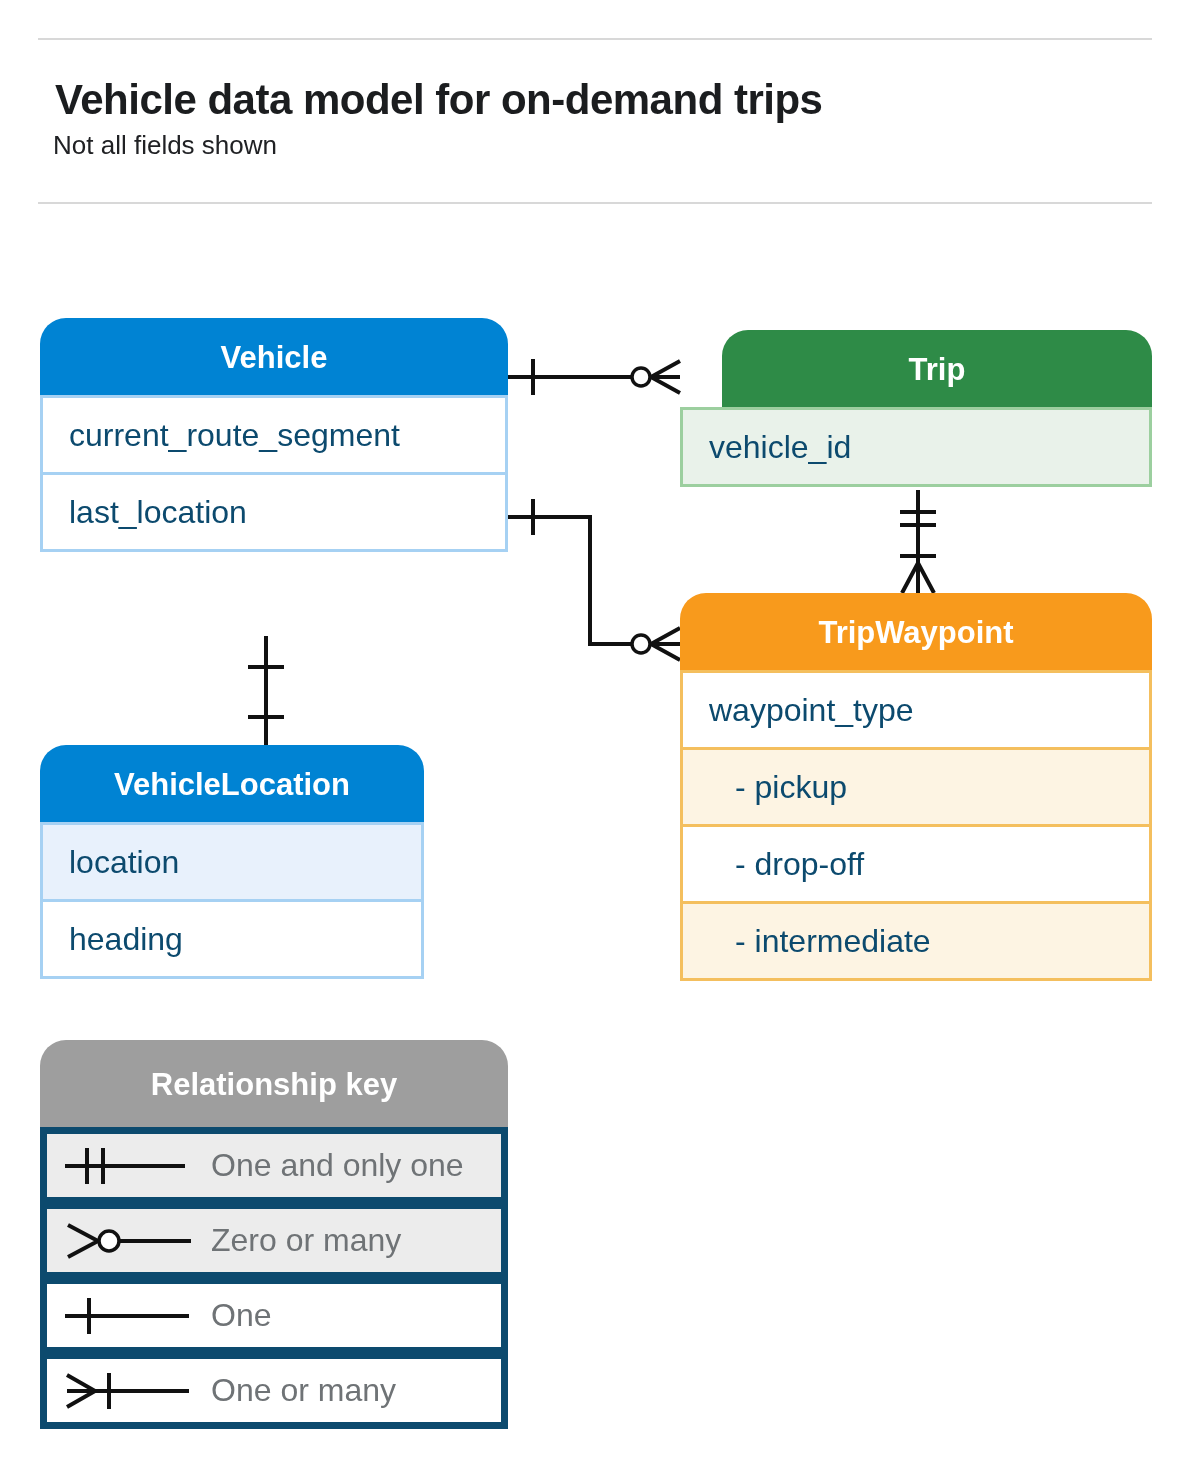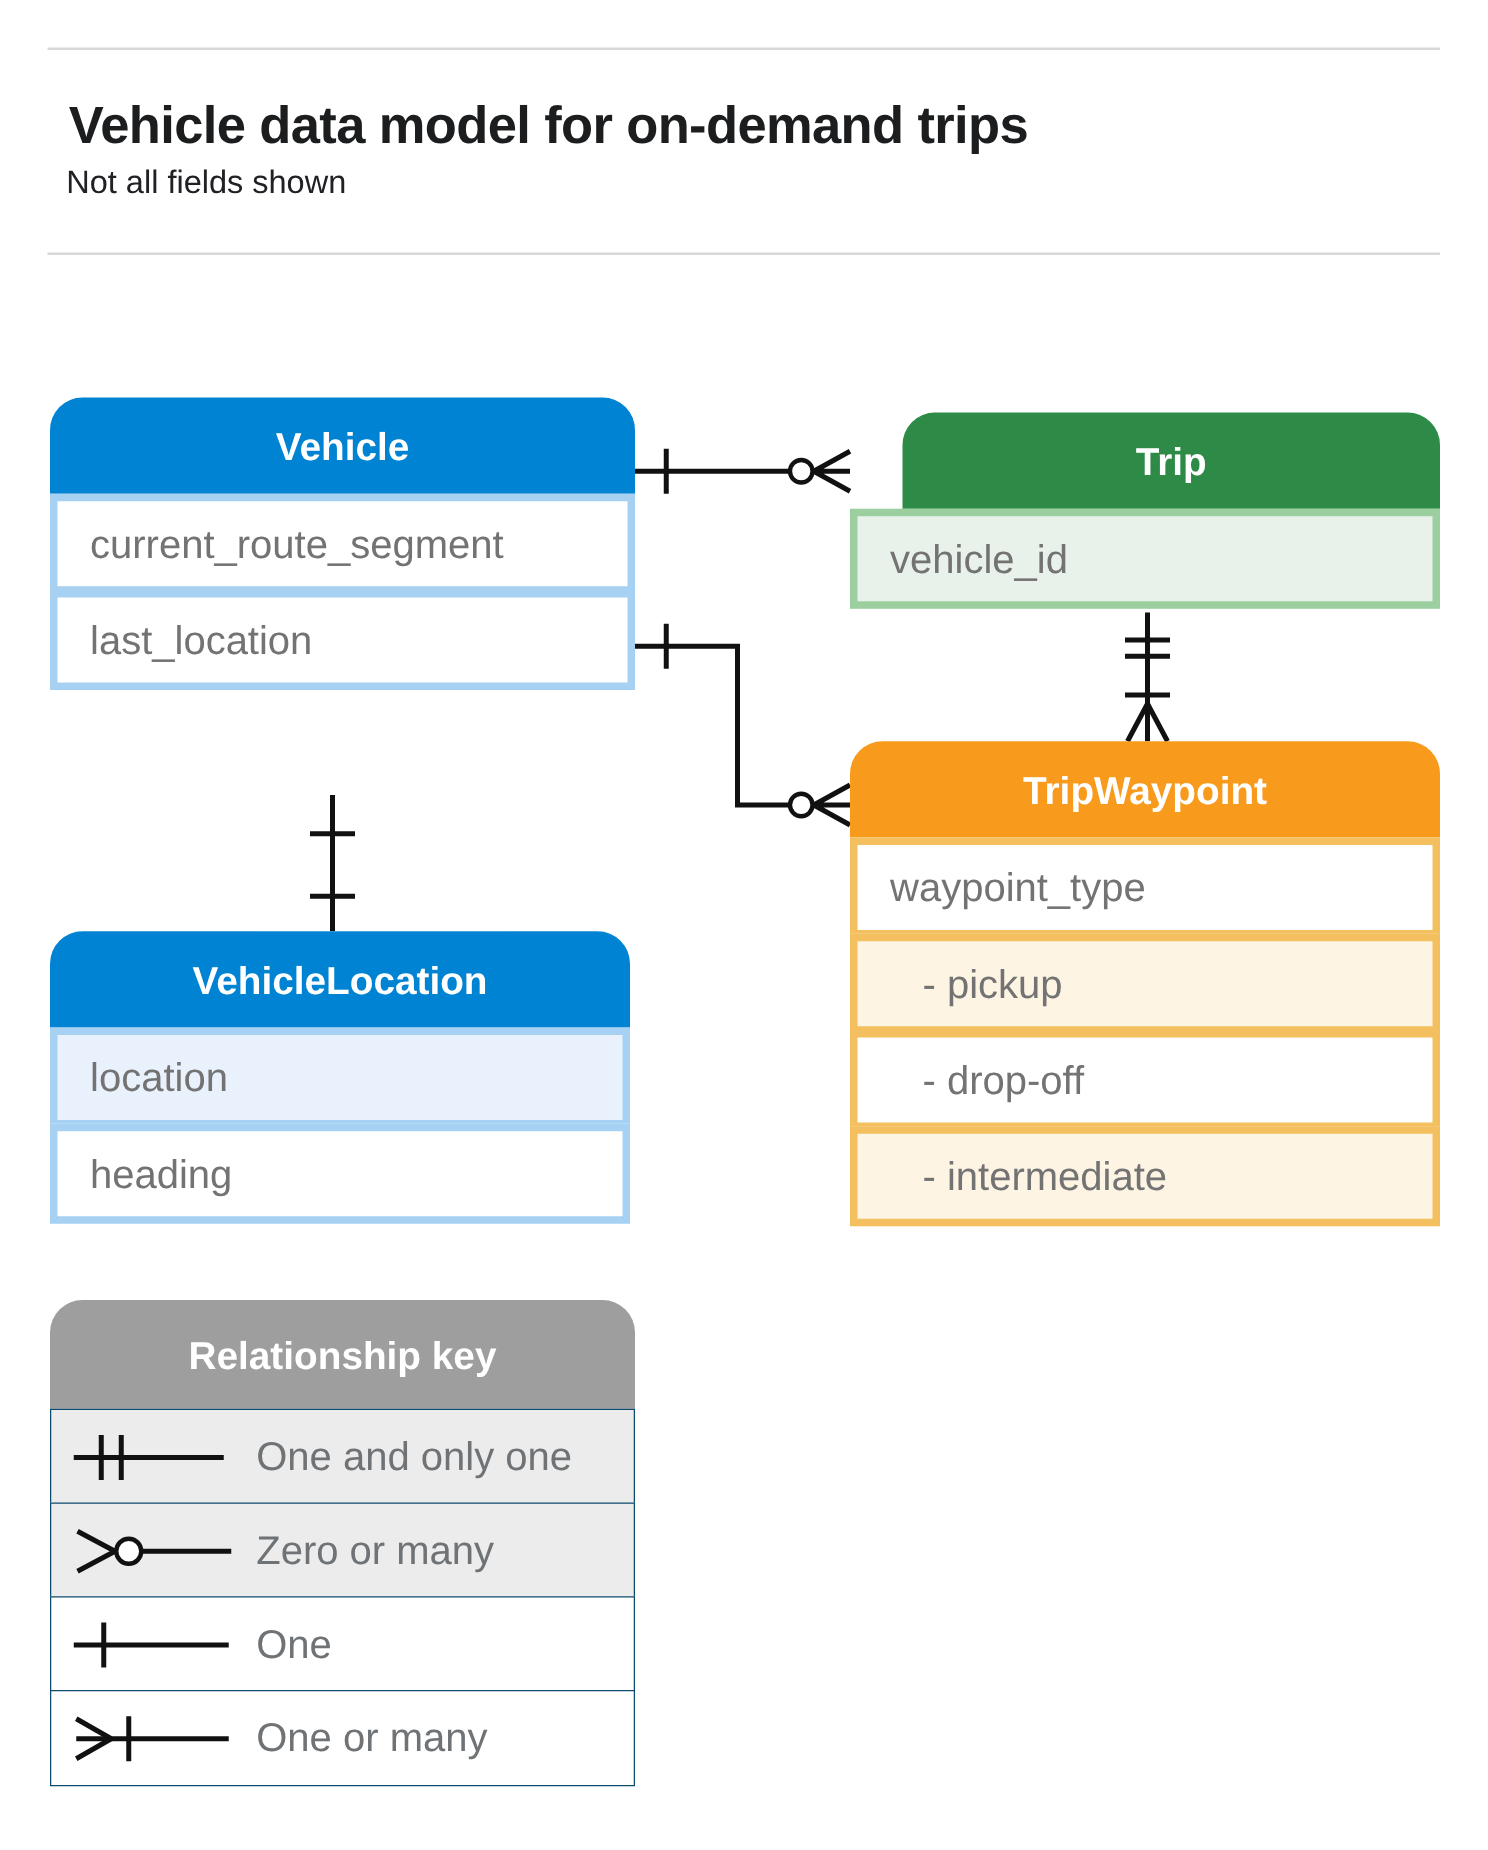--- a/index.html
+++ b/index.html
@@ -10,47 +10,47 @@
   .rule.top{top:38px;}
   .rule.bottom{top:202px;}
 
   .page-title{position:absolute;left:55px;top:76px;margin:0;font-size:42px;font-weight:bold;color:#1b1d1f;letter-spacing:-0.5px;}
   .page-subtitle{position:absolute;left:53px;top:130px;margin:0;font-size:26px;color:#202124;}
 
   
   .tbl{position:absolute;}
   .tbl .hd{height:80px;border-radius:26px 26px 0 0;display:flex;align-items:center;justify-content:center;
            color:#fff;font-weight:bold;font-size:31px;}
-  .tbl .row{height:80px;box-sizing:border-box;border:6px solid #ef4444;margin-top:-3px;background:#fff;
-            display:flex;align-items:center;padding-left:26px;font-size:32px;color:#737373;}
+  .tbl .row{height:80px;box-sizing:border-box;border:3px solid #ef4444;margin-top:-3px;background:#fff;
+            display:flex;align-items:center;padding-left:26px;font-size:32px;color:#0c4a6e;}
   .tbl .row:first-of-type{margin-top:0;}
   .tbl .row.enum{padding-left:52px;}
 
   .t-blue .hd{background:#0083d3;}
   .t-blue .row{border-color:#a6d1f3;}
   .t-blue .row.tint{background:#e8f1fc;}
 
   .t-green .hd{background:#2e8b47;margin-left:42px;}
   .t-green .row{border-color:#9ccf9f;}
   .t-green .row.tint{background:#e9f2ea;}
 
   .t-orange .hd{background:#f89a1c;}
   .t-orange .row{border-color:#f4bf5e;}
   .t-orange .row.tint{background:#fdf4e3;}
 
   .vehicle{left:40px;top:318px;width:468px;}
   .trip{left:680px;top:330px;width:472px;}
   .tripwaypoint{left:680px;top:593px;width:472px;}
-  .vehiclelocation{left:40px;top:745px;width:464px;text-align:center;}
+  .vehiclelocation{left:40px;top:745px;width:384px;text-align:center;}
 
   
   .legend{left:40px;top:1040px;width:468px;position:absolute;}
   .legend .hd{height:89px;background:#9e9e9e;border-radius:26px 26px 0 0;display:flex;align-items:center;
               justify-content:center;color:#fff;font-weight:bold;font-size:31px;}
-  .legend .lrow{height:77px;box-sizing:border-box;border:1px solid #0c4a6e;margin-top:-2px;background:#fff;
+  .legend .lrow{height:77px;box-sizing:border-box;border:7px solid #0c4a6e;margin-top:-2px;background:#fff;
                 display:flex;align-items:center;padding-left:16px;text-align:center;}
   .legend .lrow.tint{background:#ececec;}
   .legend .sym{width:132px;height:50px;flex:none;}
   .legend .lbl{margin-left:16px;font-size:32px;color:#6f7376;}
 
   .connectors{position:absolute;left:0;top:0;pointer-events:none;}
 </style>
 </head>
 <body>
 

